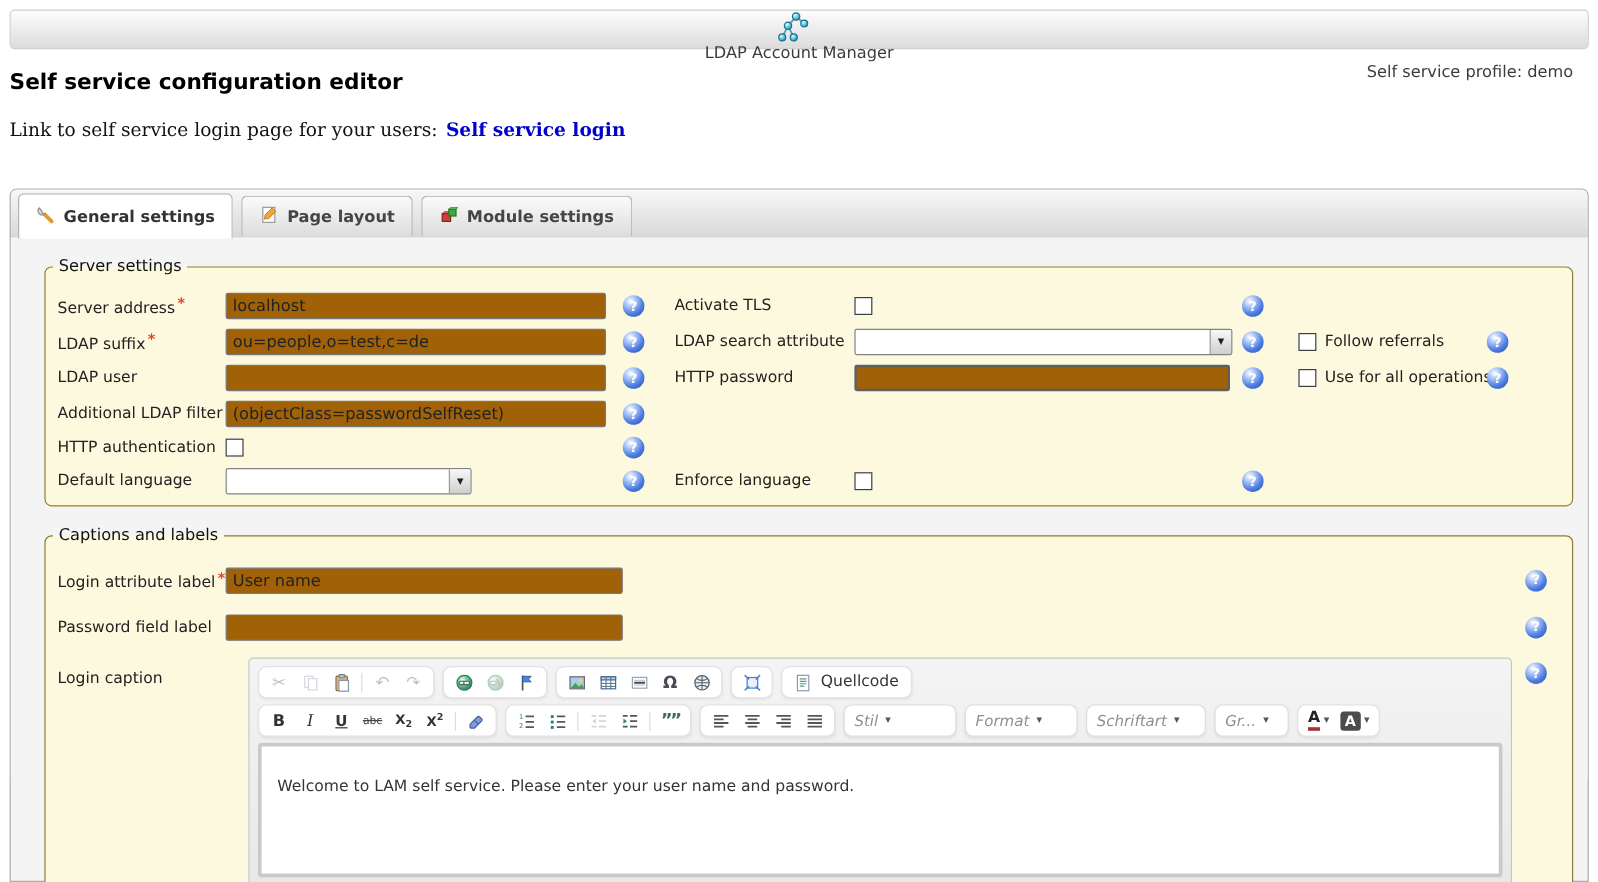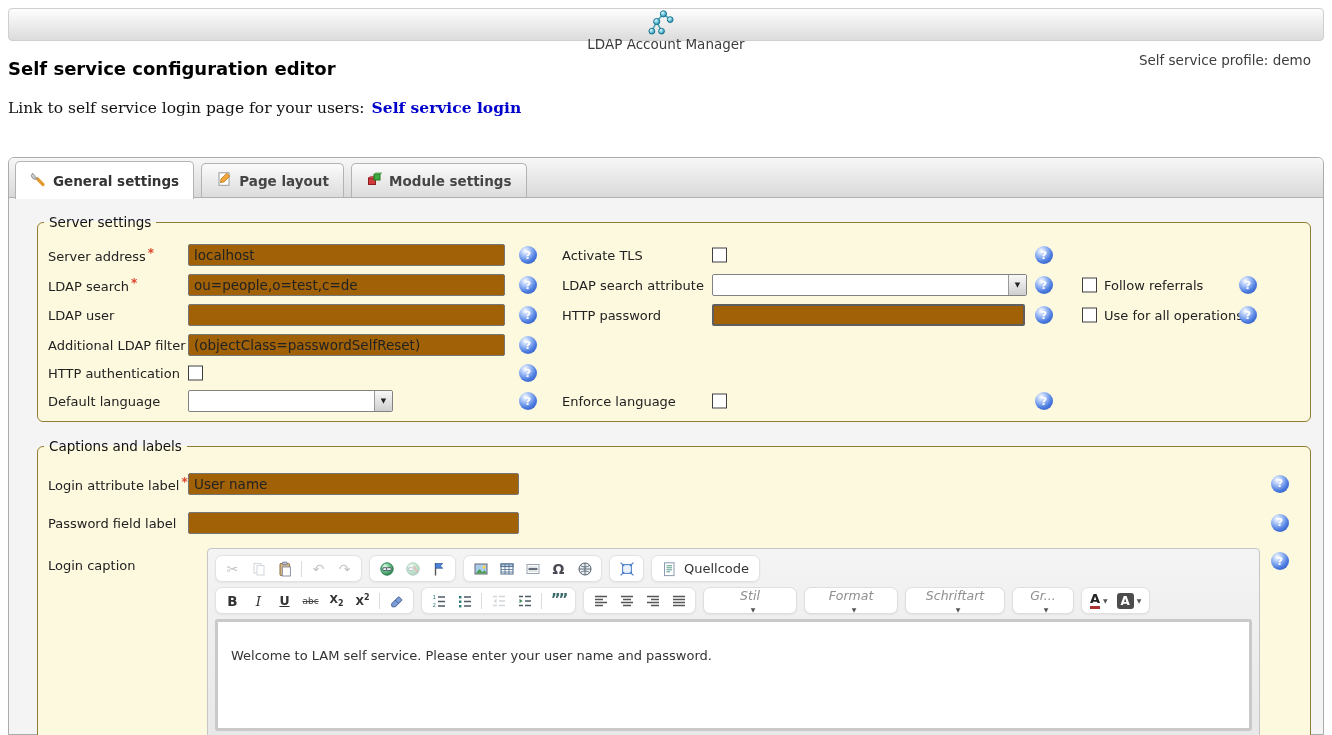--- a/index.html
+++ b/index.html
@@ -108,23 +108,23 @@
   .gB{font-weight:bold;font-size:13.5px;color:#333;}
   .gI{font-style:italic;font-family:"DejaVu Serif",serif;font-size:13.5px;color:#333;}
   .gU{font-weight:bold;font-size:12.5px;color:#333;text-decoration:underline;}
   .gS{font-size:9px;color:#444;text-decoration:line-through;letter-spacing:0;}
   .gX{font-size:11px;color:#333;font-weight:bold;}
   .gX sub,.gX sup{font-size:8px;}
   .gQ{font-size:15px;font-weight:bold;color:#3d6b6b;letter-spacing:-2px;line-height:1;}
   .gOmega{font-size:14px;font-weight:bold;color:#4a4a55;}
   .gGlyph{font-size:14px;line-height:1;}
   .tbdrop{
-    display:inline-flex;align-items:center;justify-content:space-between;box-sizing:border-box;
+    display:inline-flex;align-items:center;box-sizing:border-box;
     background:#fff;border:1px solid #dedede;border-radius:7px;padding:0 8px;height:27px;
-    color:#8f8f8f;font-style:italic;font-size:12.5px;box-shadow:0 1px 2px rgba(0,0,0,.06);cursor:pointer;flex-direction:column;
+    color:#8f8f8f;font-style:italic;font-size:12.5px;box-shadow:0 1px 2px rgba(0,0,0,.06);cursor:pointer;
   }
   .tbdrop .caret{font-style:normal;font-size:6px;color:#555;margin-left:6px;}
   .w-stil{width:94px;}.w-format{width:94px;}.w-font{width:100px;}.w-size{width:62px;}
   .colbtn{display:inline-flex;align-items:center;gap:3px;padding:0 4px;height:23px;border-radius:4px;cursor:pointer;}
   .gA{font-weight:bold;font-size:13px;color:#222;line-height:1;border-bottom:3px solid #a93232;padding-bottom:1px;}
   .gAbox{width:17px;height:16px;background:#4c4c4c;border-radius:3px;color:#fff;font-weight:bold;font-size:12px;display:inline-flex;align-items:center;justify-content:center;}
   .caret2{font-size:6px;color:#555;}
   .ckcontent{
     margin-top:1px;box-sizing:border-box;height:112px;border:3px solid #c9c9c9;border-radius:3px;
     background:#fff;padding:26px 13px 0 13px;font-size:13px;color:#333;
@@ -209,21 +209,21 @@
       <div class="rows">
         <div class="frow">
           <span class="c-label"><span>Server address</span><span class="req">*</span></span>
           <input class="ti w-main c-ctl" value="localhost" style="">
           <span class="help c-help">?</span>
           <span class="c-mlabel">Activate TLS</span>
           <span class="cb c-mctl"></span>
           <span class="help c-mhelp">?</span>
         </div>
         <div class="frow">
-          <span class="c-label"><span>LDAP search</span><span class="req">*</span></span>
+          <span class="c-label"><span>LDAP suffix</span><span class="req">*</span></span>
           <input class="ti w-main c-ctl" value="ou=people,o=test,c=de" style="">
           <span class="help c-help">?</span>
           <span class="c-mlabel">LDAP search attribute</span>
           <span class="sel w-attr c-mctl">
             <span class="txt">uid</span>
             <span class="btn">▼</span>
           </span>
           <span class="help c-mhelp">?</span>
           <span class="c-r">
             <span class="cb"></span>

